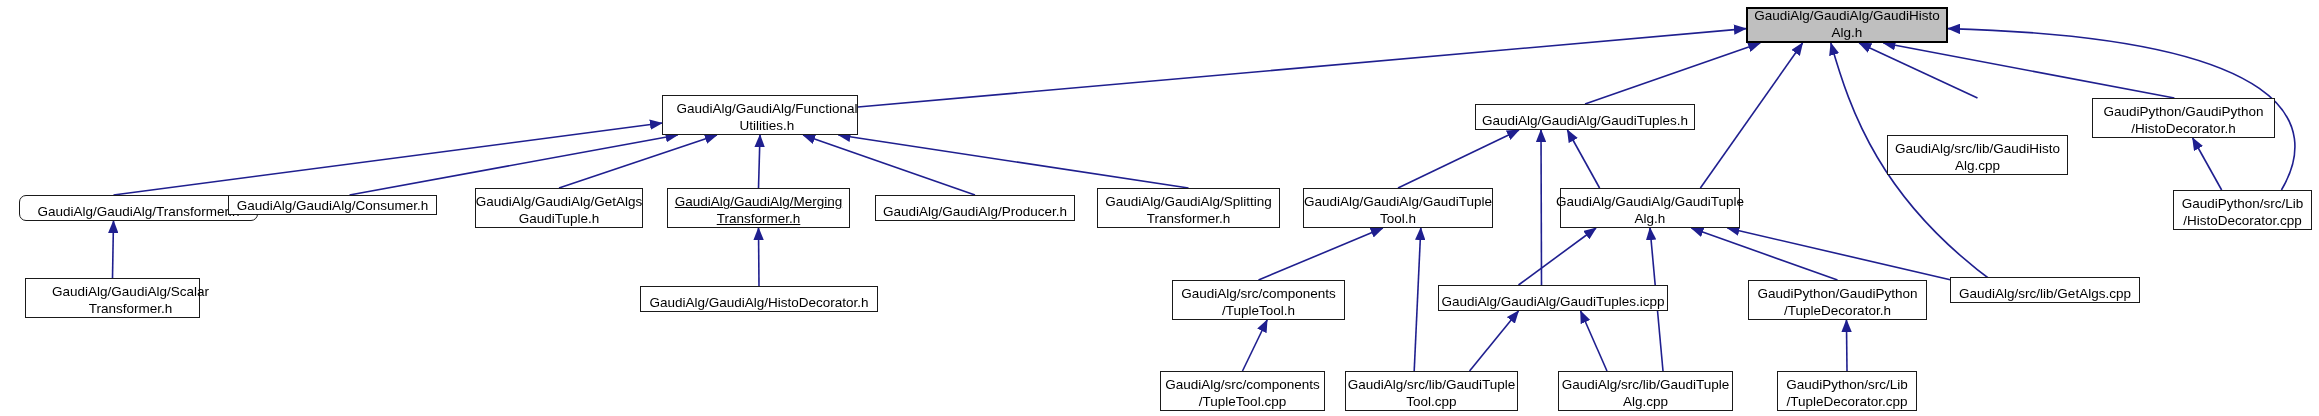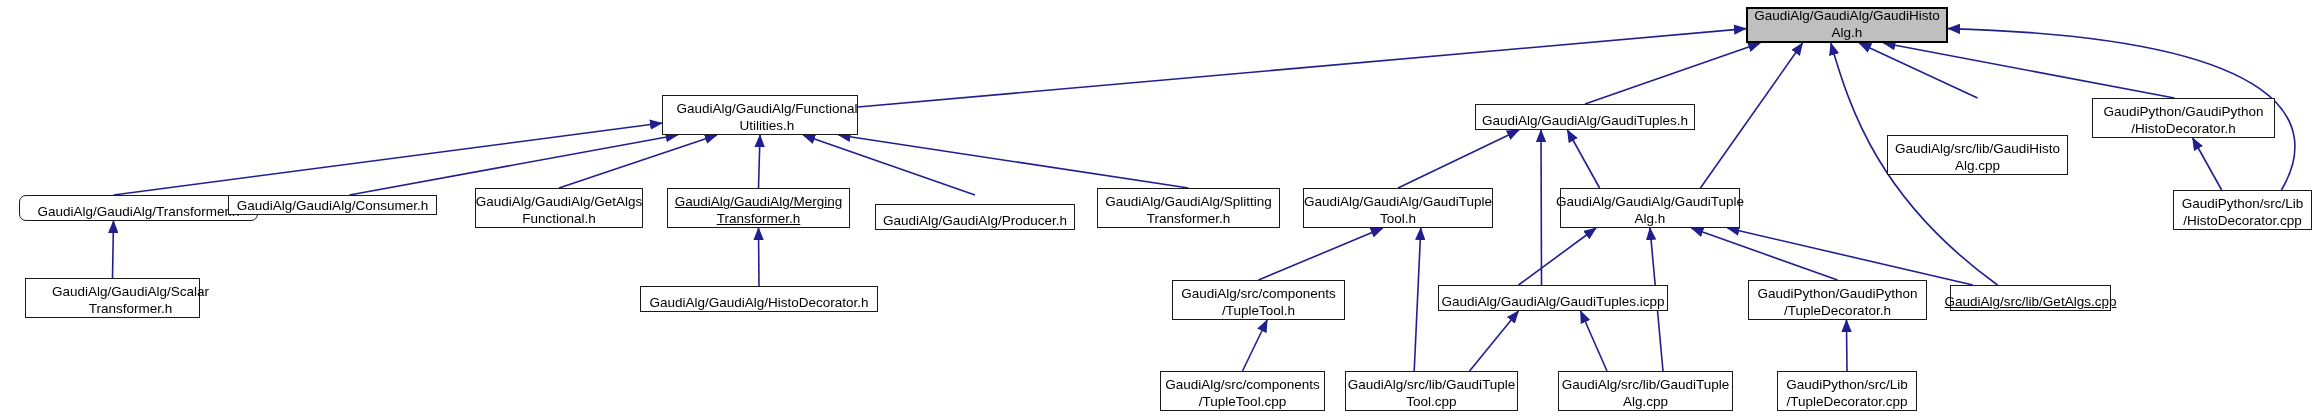--- a/index.html
+++ b/index.html
@@ -86,27 +86,27 @@
         <div>/HistoDecorator.h</div>
       </div>
       <div class="node" title="GaudiAlg/GaudiAlg/Transformer.h" style="left: 19px; top: 195px; width: 239px; height: 26px; border-radius: 7px;">
         <div>GaudiAlg/GaudiAlg/Transformer.h</div>
       </div>
       <div class="node" title="GaudiAlg/GaudiAlg/Consumer.h" style="left: 228px; top: 195px; width: 209px; height: 20px;">
         <div>GaudiAlg/GaudiAlg/Consumer.h</div>
       </div>
       <div class="node" title="GaudiAlg/GaudiAlg/FilterPredicate.h" style="left: 475px; top: 188px; width: 168px; height: 40px;">
         <div>GaudiAlg/GaudiAlg/GetAlgs</div>
-        <div>Functional.h</div>
+        <div>GaudiTuple.h</div>
       </div>
       <div class="node" title="GaudiAlg/GaudiAlg/MergingTransformer.h" style="left: 667px; top: 188px; width: 183px; height: 40px; text-decoration: underline;">
         <div>GaudiAlg/GaudiAlg/Merging</div>
         <div>Transformer.h</div>
       </div>
-      <div class="node" title="GaudiAlg/GaudiAlg/Producer.h" style="left: 875px; top: 195px; width: 200px; height: 26px; margin-top: 9px;">
+      <div class="node" title="GaudiAlg/GaudiAlg/Producer.h" style="left: 875px; top: 195px; width: 200px; height: 26px;">
         <div>GaudiAlg/GaudiAlg/Producer.h</div>
       </div>
       <div class="node" title="GaudiAlg/GaudiAlg/SplittingTransformer.h" style="left: 1097px; top: 188px; width: 183px; height: 40px;">
         <div>GaudiAlg/GaudiAlg/Splitting</div>
         <div>Transformer.h</div>
       </div>
       <div class="node" title="GaudiAlg/GaudiAlg/GaudiTupleTool.h" style="left: 1303px; top: 188px; width: 190px; height: 40px;">
         <div>GaudiAlg/GaudiAlg/GaudiTuple</div>
         <div>Tool.h</div>
       </div>
@@ -129,21 +129,21 @@
         <div>GaudiAlg/src/components</div>
         <div>/TupleTool.h</div>
       </div>
       <div class="node" title="GaudiAlg/GaudiAlg/GaudiTuples.icpp" style="left: 1438px; top: 285px; width: 230px; height: 26px;">
         <div>GaudiAlg/GaudiAlg/GaudiTuples.icpp</div>
       </div>
       <div class="node" title="GaudiPython/GaudiPython/TupleDecorator.h" style="left: 1748px; top: 280px; width: 179px; height: 40px;">
         <div>GaudiPython/GaudiPython</div>
         <div>/TupleDecorator.h</div>
       </div>
-      <div class="node" title="GaudiAlg/src/lib/GetAlgs.cpp" style="left: 1950px; top: 285px; width: 161px; height: 26px; text-decoration: underline;">
+      <div class="node" title="GaudiAlg/src/lib/GetAlgs.cpp" style="left: 1950px; top: 277px; width: 190px; height: 26px;">
         <div>GaudiAlg/src/lib/GetAlgs.cpp</div>
       </div>
       <div class="node" title="GaudiAlg/src/components/TupleTool.cpp" style="left: 1160px; top: 371px; width: 165px; height: 40px;">
         <div>GaudiAlg/src/components</div>
         <div>/TupleTool.cpp</div>
       </div>
       <div class="node" title="GaudiAlg/src/lib/GaudiTupleTool.cpp" style="left: 1345px; top: 371px; width: 173px; height: 40px;">
         <div>GaudiAlg/src/lib/GaudiTuple</div>
         <div>Tool.cpp</div>
       </div>

